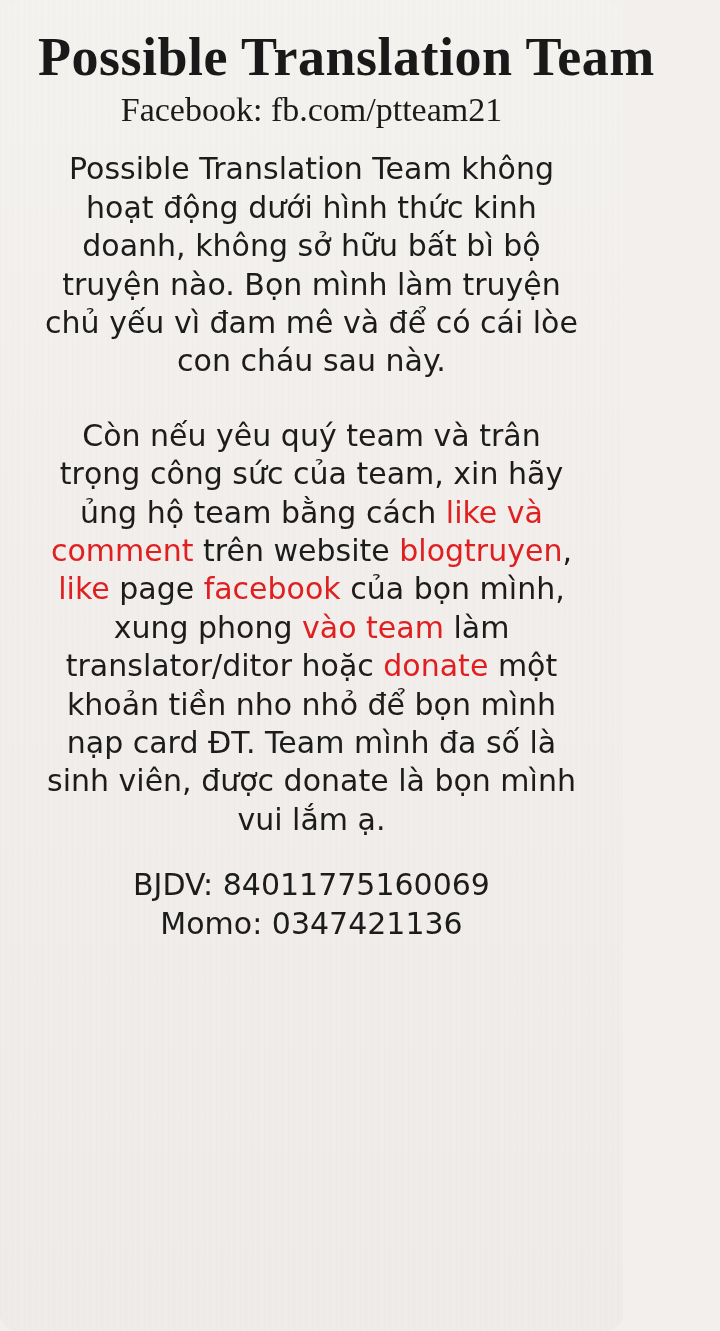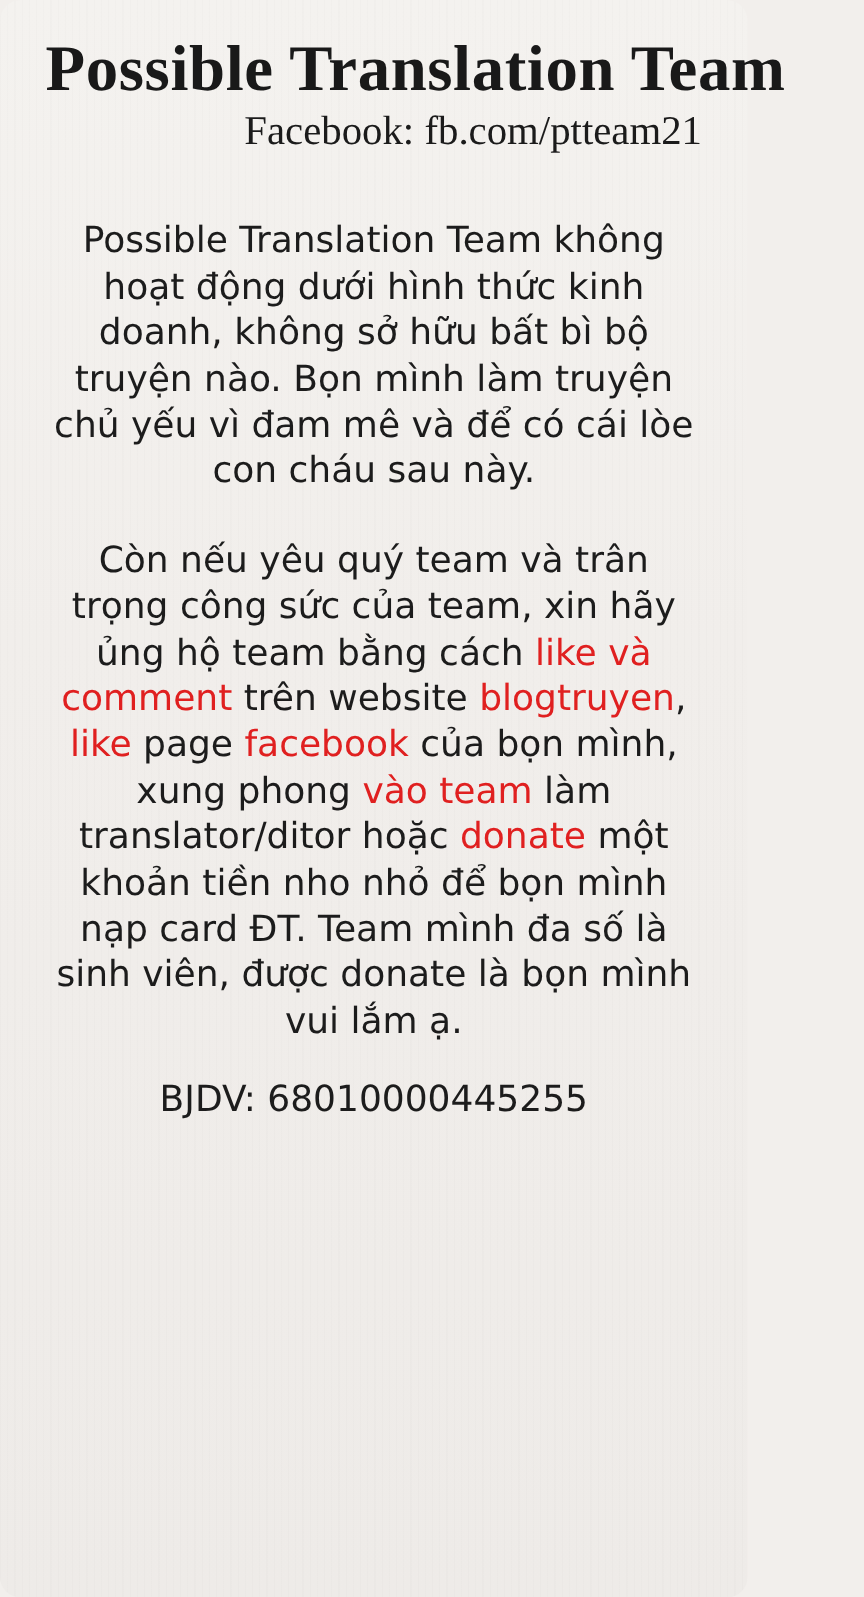--- a/index.html
+++ b/index.html
@@ -29,29 +29,29 @@
     font-family: "Liberation Serif", serif;
     font-weight: bold;
     font-size: 54px;
     line-height: 1.02;
     color: #191919;
     letter-spacing: 0.5px;
     padding-top: 30px;
     white-space: nowrap;
   }
   .subtitle {
-    text-align: right;
+    text-align: center;
     font-family: "Liberation Serif", serif;
     font-size: 34px;
     line-height: 1.1;
     color: #1b1b1b;
     margin-top: 6px;
   }
   .body-block {
-    margin-top: 54px;
+    margin-top: 22px;
   }
   p.para {
     text-align: center;
     font-family: "DejaVu Sans", sans-serif;
     font-size: 30px;
     line-height: 1.28;
     color: #1c1c1c;
     margin: 0 0 36px 0;
     padding: 0 4px;
   }
@@ -83,17 +83,18 @@
 
   <div class="body-block">
 
     <p class="para"><span>Possible Translation Team không hoạt động dưới hình thức kinh doanh, không sở hữu bất bì bộ truyện nào. Bọn mình làm truyện chủ yếu vì đam mê và để có cái lòe con cháu sau này.</span></p>
 
 
     <p class="para tight"><span>Còn nếu yêu quý team và trân trọng công sức của team, xin hãy ủng hộ team bằng cách </span><span class="hl">like và comment</span><span> trên website </span><span class="hl">blogtruyen</span><span>, </span><span class="hl">like</span><span> page </span><span class="hl">facebook</span><span> của bọn mình, xung phong </span><span class="hl">vào team</span><span> làm translator/ditor hoặc </span><span class="hl">donate</span><span> một khoản tiền nho nhỏ để bọn mình nạp card ĐT. Team mình đa số là sinh viên, được donate là bọn mình vui lắm ạ.</span></p>
 
 
     <div class="bank-block">
-      <div>BJDV: 68010000445255</div>
+      <div>BJDV: 84011775160069</div>
+      <div>Momo: 0347421136</div>
     </div>
 
   </div>
 </div>
 
 </body></html>

